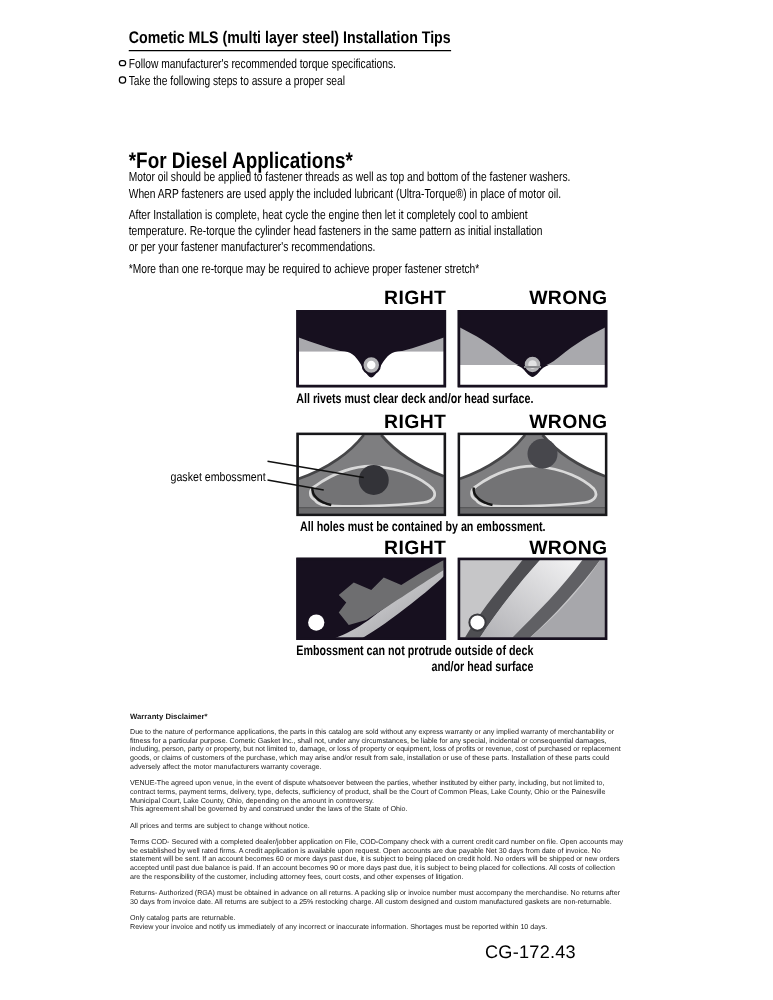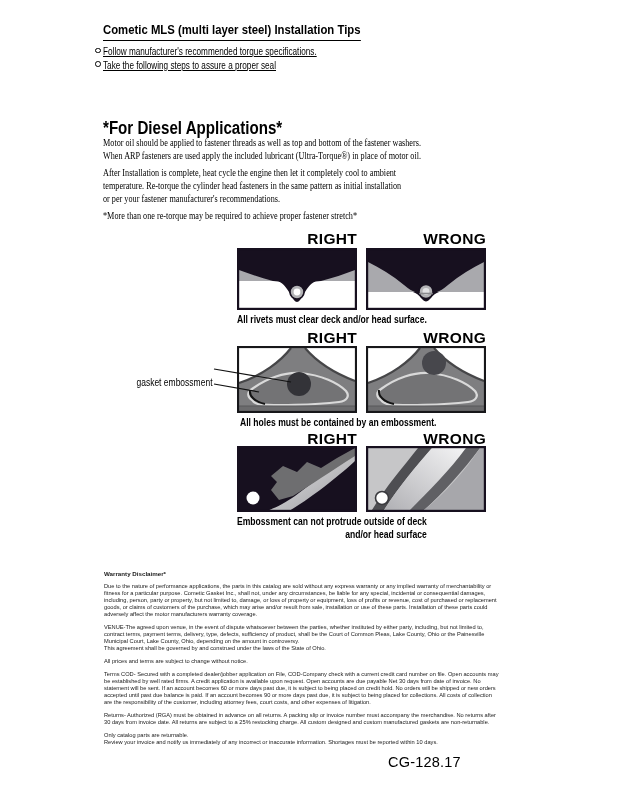--- a/index.html
+++ b/index.html
@@ -4,28 +4,28 @@
 <style>
   html,body{margin:0;padding:0;background:#ffffff;}
   .page{position:relative;width:618px;height:800px;background:#ffffff;overflow:hidden;
         font-family:"Liberation Sans","DejaVu Sans",sans-serif;color:#000;padding-left:28px;}
   .abs{position:absolute;}
   .cond{display:inline-block;transform:scaleX(.78);transform-origin:0 0;white-space:pre-line;}
   .cond84{display:inline-block;transform:scaleX(.84);transform-origin:0 0;white-space:pre-line;}
   .cond-r{display:inline-block;transform:scaleX(.85);transform-origin:100% 0;white-space:pre-line;}
   .title{left:103px;top:22px;font-size:13.5px;font-weight:bold;}
   .title .cond84{border-bottom:1.6px solid #000;padding-bottom:2.5px;white-space:nowrap;}
-  .bullets{left:95px;top:45px;text-decoration:underline;}
+  .bullets{left:95px;top:45px;}
   .brow{display:flex;align-items:flex-start;height:13.5px;line-height:13.5px;font-size:10.5px;}
   .brow.sub{margin-left:22px;}
   .mk{flex:0 0 8px;display:flex;align-items:center;height:13.5px;}
   .mk-o{width:3.5px;height:3.5px;border:1px solid #000;border-radius:50%;margin-top:-3px;}
   .mk-f{width:4px;height:4px;background:#000;border-radius:50%;margin-top:-2px;}
   .h2{font-size:18px;font-weight:bold;}
-  .body-p{font-size:10.5px;line-height:13px;font-family:Liberation Serif, serif;}
+  .body-p{font-size:10.5px;line-height:13px;}
   .dg-label{font-size:15.5px;font-weight:bold;text-align:right;width:120px;letter-spacing:.3px;}
   .caption{font-size:11px;font-weight:bold;line-height:12.5px;text-align:right;}
   .ann{font-size:10px;line-height:12px;text-align:right;width:116px;}
   .fine{width:440px;font-size:5.7px;line-height:7px;color:#1a1a1a;}
   .fine h3{font-size:6.2px;margin:0 0 6px 0;}
   .fine p{margin:0 0 6px 0;white-space:pre-line;}
   .footer-code{font-size:14.5px;letter-spacing:.2px;}
   svg{display:block;}
 </style>
 </head>
@@ -176,15 +176,15 @@
 be established by well rated firms.  A credit application is available upon request.  Open accounts are due payable Net 30 days from date of invoice.  No
 statement will be sent.  If an account becomes 60 or more days past due, it is subject to being placed on credit hold.  No orders will be shipped or new orders
 accepted until past due balance is paid.  If an account becomes 90 or more days past due, it is subject to being placed for collections.  All costs of collection
 are the responsibility of the customer, including attorney fees, court costs, and other expenses of litigation.</p>
     <p>Returns- Authorized (RGA) must be obtained in advance on all returns.  A packing slip or invoice number must accompany the merchandise.  No returns after
 30 days from invoice date.  All returns are subject to a 25% restocking charge.  All custom designed and custom manufactured gaskets are non-returnable.</p>
     <p>Only catalog parts are returnable.
 Review your invoice and notify us immediately of any incorrect or inaccurate information.  Shortages must be reported within 10 days.</p>
   </div>
 
-  <div class="abs footer-code" style="left:388px;top:754px;">CG-128.17</div>
+  <div class="abs footer-code" style="left:388px;top:754px;">CG-172.43</div>
 
 </div>
 
 </body></html>

